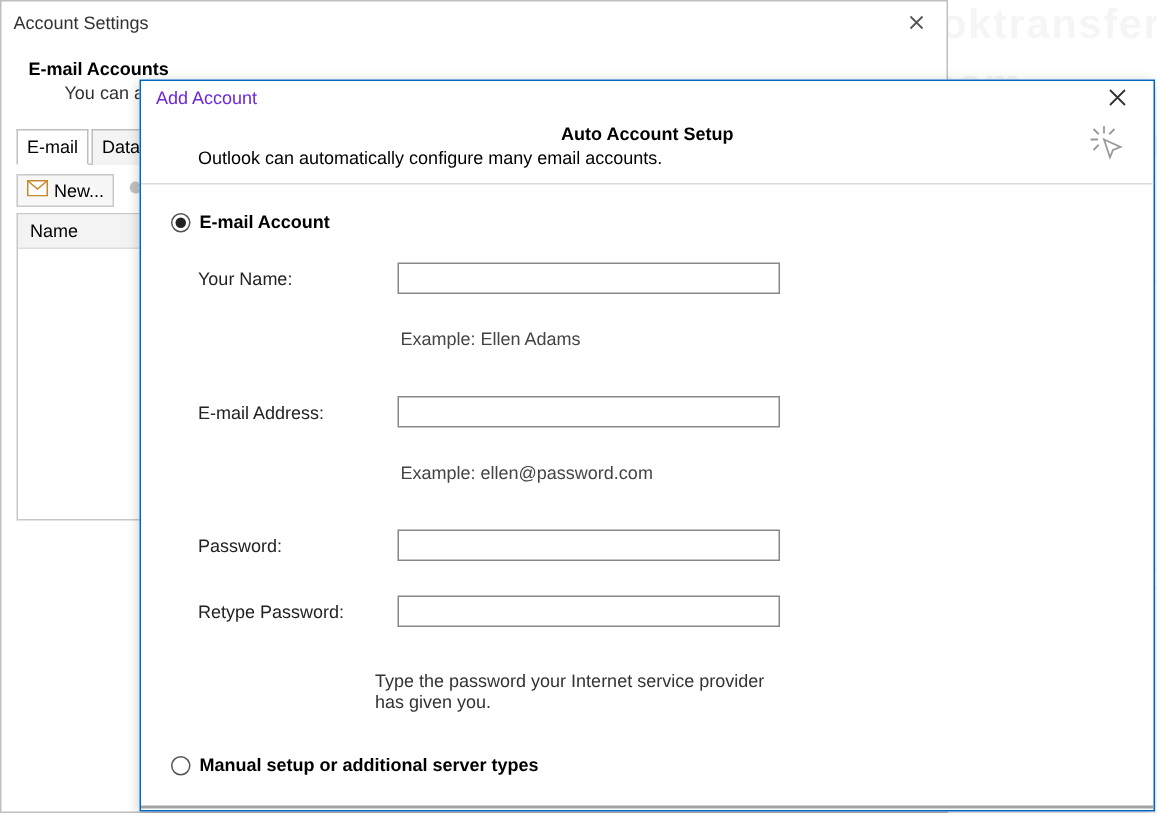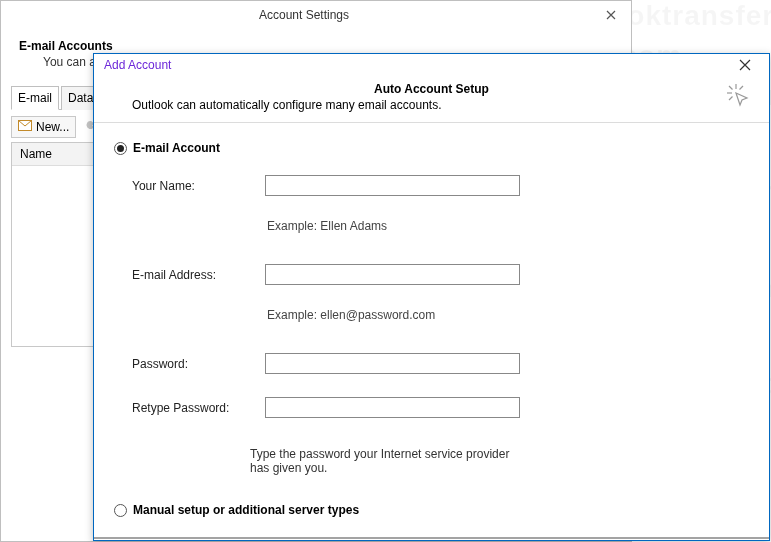--- a/index.html
+++ b/index.html
@@ -22,21 +22,20 @@
     border: 1px solid #bfbfbf;
     background: #fff;
   }
   .win-back .titlebar {
     height: 28px;
     display: flex;
     align-items: center;
     padding: 0 8px;
     font-size: 12px;
     color: #333;
-    text-align: center;
   }
   .win-back .titlebar .title { flex: 1; }
   .win-back .titlebar .close-x {
     width: 24px; height: 20px;
     display: flex; align-items: center; justify-content: center;
     color: #555; font-size: 14px;
   }
   .win-back .header {
     padding: 10px 18px 8px 18px;
   }

